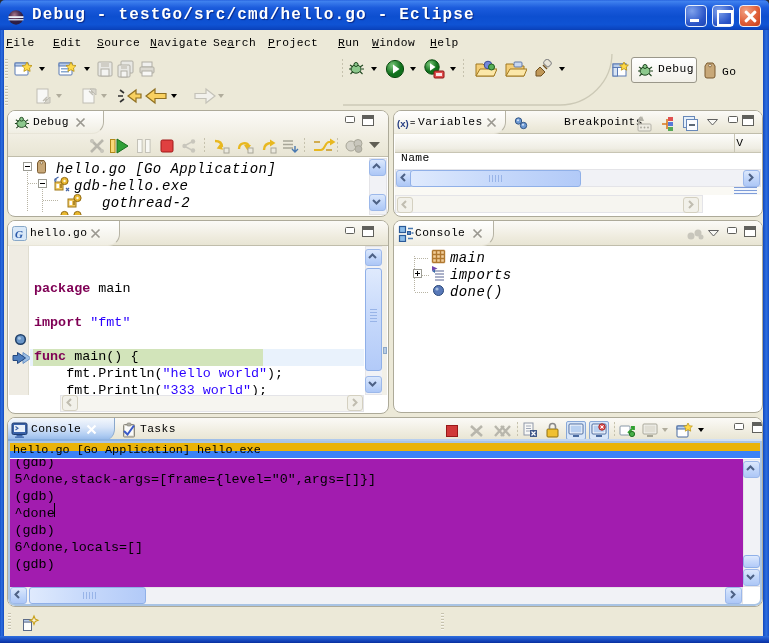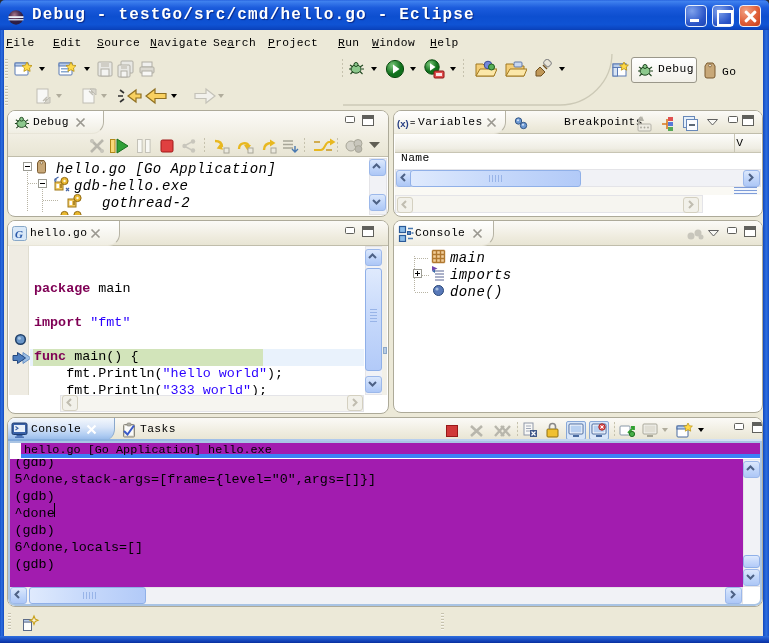--- a/index.html
+++ b/index.html
@@ -609,21 +609,21 @@
       <rect x="1" y="4" width="11" height="11" rx="1" fill="#fff" stroke="#4A6AA0"></rect>
       <rect x="1" y="4" width="11" height="3" fill="#B8D0F0" stroke="#4A6AA0"></rect>
       <path d="M12 1 l1.4 2.8 3 .3 -2.2 2.1.5 3 -2.7-1.5 -2.7 1.5.5-3 -2.2-2.1 3-.3z" fill="#FFD948" stroke="#B89010" stroke-width="0.7"></path>
     </svg>
   <div class="dda" style="left:690px; top:10px;"></div>
   <div class="minmax-m" style="left:726px; top:5px;"></div>
   <div class="minmax-x" style="left:744px; top:4px;"></div>
 
   <div class="abs" style="left:0; top:23px; right:0; bottom:0; border:2px solid #A9C4E4; border-radius:0 0 7px 7px; z-index:9; pointer-events:none;"></div>
 
-  <div class="abs" style="left:13px; top:23px; right:1px; height:17px; background:#a21caf; border-bottom:4px solid #3b82f6;">
+  <div class="abs" style="left:2px; top:23px; right:1px; height:17px; background:#eab308; border-bottom:7px solid #3b82f6;">
     <span class="abs" style="left:3px; top:2px; font-size:11.8px; letter-spacing:0px;">hello.go [Go Application] hello.exe</span>
   </div>
 
   <div class="abs" style="left:1px; top:41px; right:19px; bottom:19px; background:#a21caf; overflow:hidden;">
     <div class="con-line" style="margin-top:-5.5px; margin-left:5.5px;">(gdb) 
 5^done,stack-args=[frame={level="0",args=[]}]
 (gdb) 
 ^done
 (gdb) 
 6^done,locals=[]

